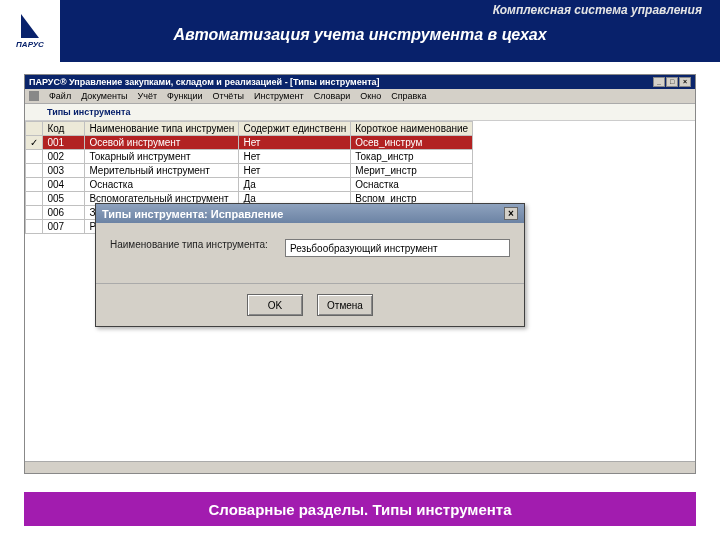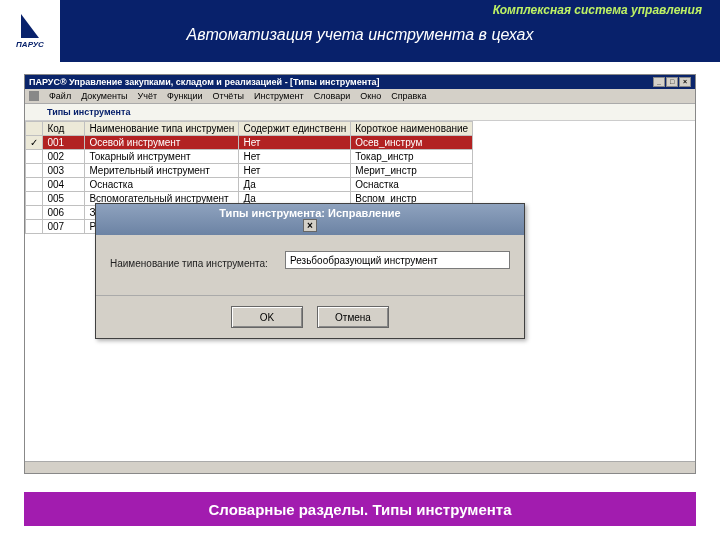--- a/index.html
+++ b/index.html
@@ -22,26 +22,26 @@
     display: flex;
     justify-content: flex-end;
     padding: 0 18px;
     height: 20px;
     align-items: center;
   }
   .header-top span {
     font-style: italic;
     font-weight: bold;
     font-size: 12px;
-    color: #bef264;
+    color: #e5e5e5;
   }
   .header-title {
     text-align: center;
     font-style: italic;
-    font-weight: normal;
+    font-weight: bold;
     font-size: 16px;
     color: #fff;
     padding-top: 6px;
   }
   .logo-area {
     position: absolute;
     left: 0; top: 0;
     width: 60px; height: 62px;
     background: #fff;
     display: flex;
@@ -159,39 +159,38 @@
   .dlg-title {
     background: #7b91b0;
     background: linear-gradient(#8ea2be,#6c83a4);
     color: #fff;
     font-size: 11px;
     font-weight: bold;
     padding: 3px 6px;
     display: flex;
     justify-content: space-between;
     align-items: center;
-    flex-direction: column;
   }
   .dlg-close {
     width: 14px; height: 13px;
     background: #d4d0c8;
     border: 1px solid #666;
     font-size: 10px;
     line-height: 11px;
     text-align: center;
     color: #000;
   }
   .dlg-body {
     padding: 16px 14px 10px 14px;
     font-size: 10px;
     color: #222;
   }
   .dlg-row {
     display: flex;
-    align-items: flex-end;
+    align-items: flex-start;
     margin-bottom: 16px;
   }
   .dlg-row label {
     width: 175px;
   }
   .dlg-input {
     flex: 1;
     border: 1px solid #7a7a7a;
     background: #fff;
     font-size: 10px;
@@ -203,21 +202,21 @@
     margin-left: auto;
   }
   .dlg-footer {
     border-top: 1px solid #aaa;
     padding: 10px 14px;
     display: flex;
     justify-content: center;
     gap: 14px;
   }
   .dlg-btn {
-    width: 72px;
+    width: 56px;
     height: 22px;
     background: #d4d0c8;
     border: 1px solid #666;
     box-shadow: inset 1px 1px 0 #fff, inset -1px -1px 0 #888;
     font-size: 10px;
     cursor: default;
   }
 
   .footer-block {
     position: absolute;

